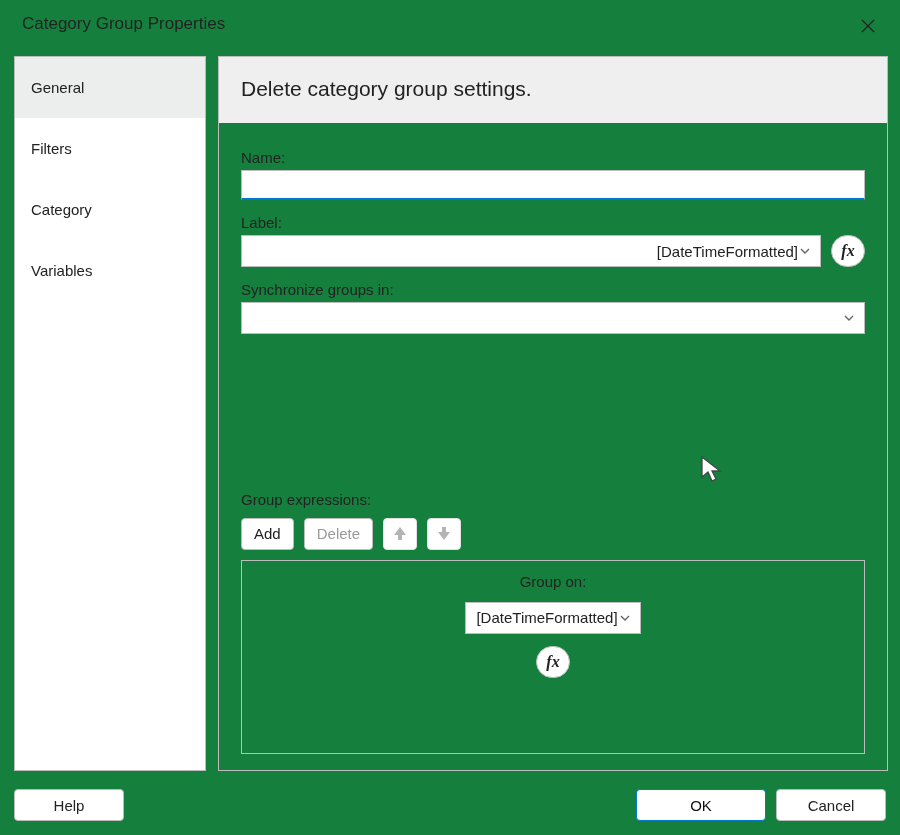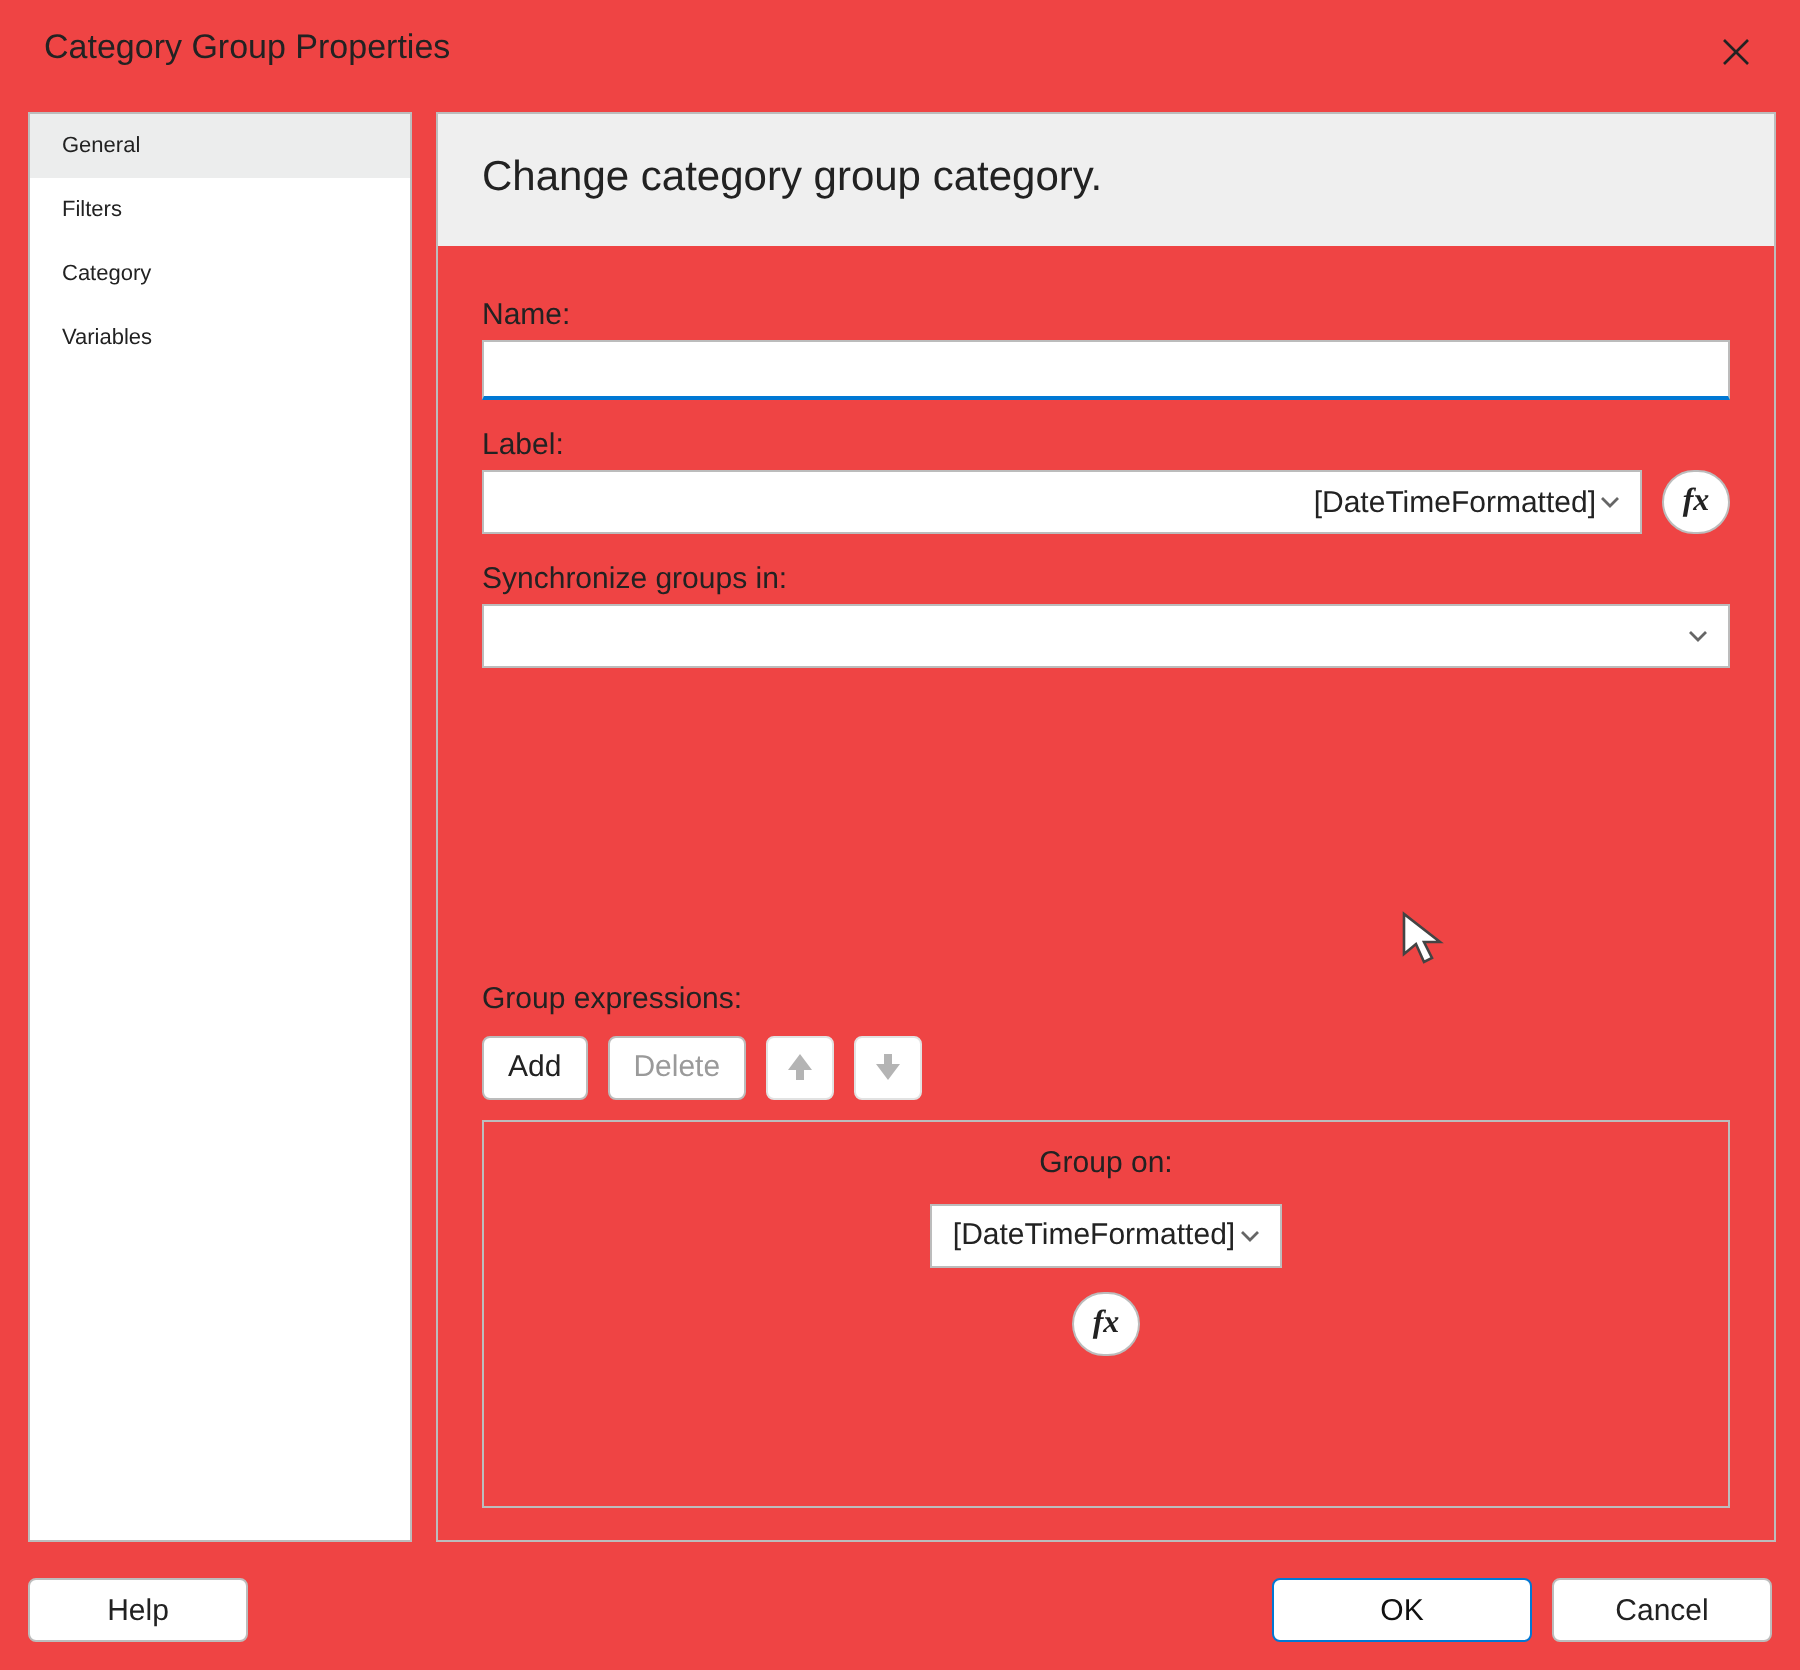--- a/index.html
+++ b/index.html
@@ -8,21 +8,21 @@
     font-family: "Segoe UI", Tahoma, sans-serif;
     font-size: 15px;
     color: #222;
     background: #fff;
   }
   .window {
     width: 900px;
     height: 835px;
     display: flex;
     flex-direction: column;
-    background: #ef4444;
+    background: #15803d;
   }
   .titlebar {
     display: flex;
     align-items: flex-start;
     justify-content: space-between;
     padding: 14px 20px 18px 22px;
     font-size: 17px;
   }
   .close-x {
     font-size: 20px;
@@ -39,22 +39,22 @@
     min-height: 0;
   }
   .sidebar {
     width: 192px;
     border: 1px solid #bcbcbc;
     display: flex;
     flex-direction: column;
     background: #fff;
   }
   .sidebar-item {
-    padding: 10px 16px;
-    font-size: 11px;
+    padding: 22px 16px;
+    font-size: 15px;
     cursor: pointer;
   }
   .sidebar-item.selected {
     background: #eceded;
   }
   .main-panel {
     flex: 1;
     border: 1px solid #bcbcbc;
     display: flex;
     flex-direction: column;
@@ -247,21 +247,21 @@
       </div>
       <div class="sidebar-item">
         <span>Category</span>
       </div>
       <div class="sidebar-item">
         <span>Variables</span>
       </div>
     </div>
 
     <div class="main-panel">
-      <div class="main-header">Change category group category.</div>
+      <div class="main-header">Delete category group settings.</div>
 
       <div class="main-body">
 
         <div class="field-label">Name:</div>
         <input class="text-input focused" type="text" value="" style="">
 
         <div class="spacer-v"></div>
 
         <div class="field-label">Label:</div>
         <div class="row-with-fx">

